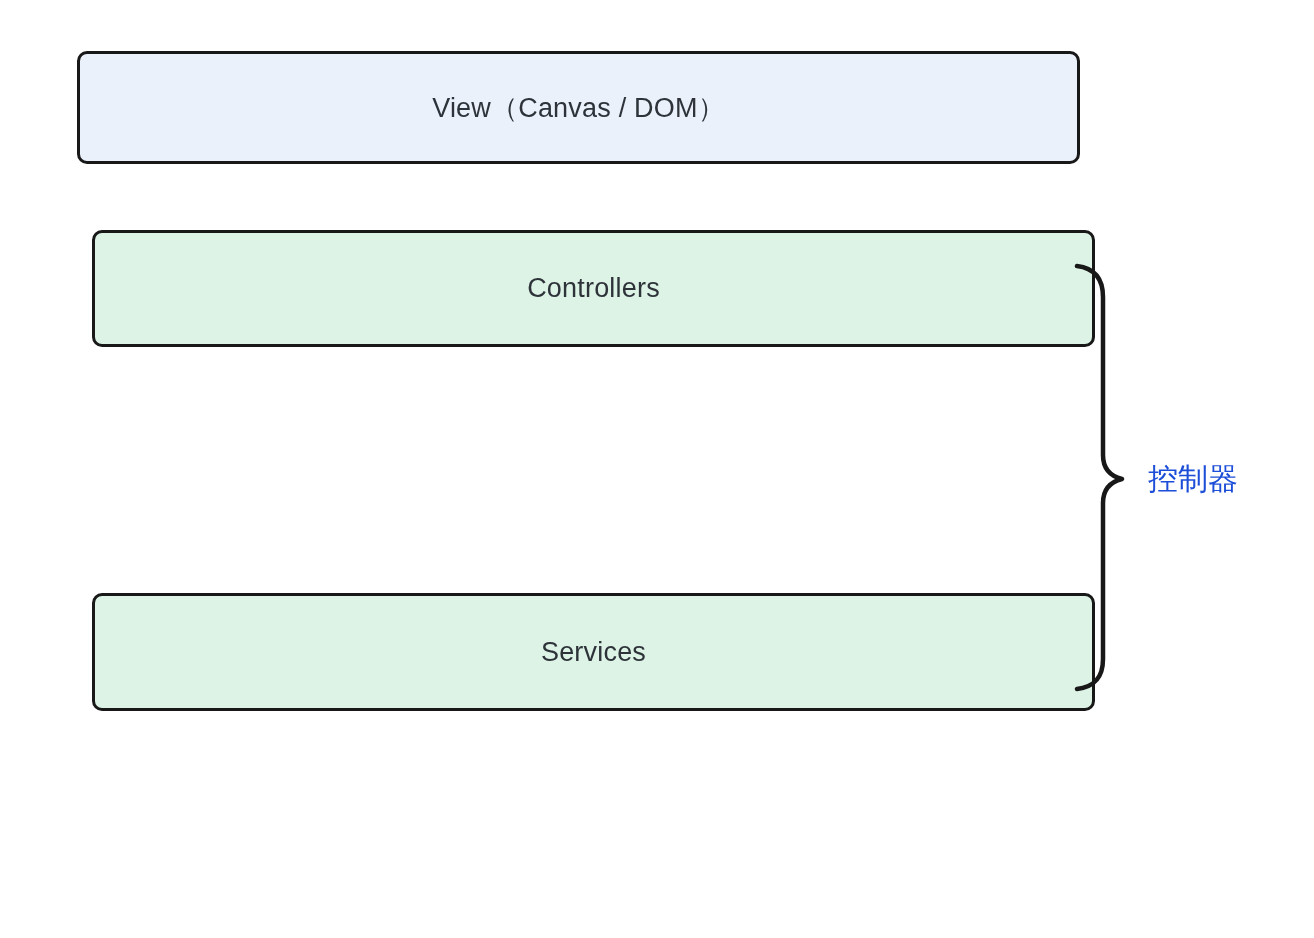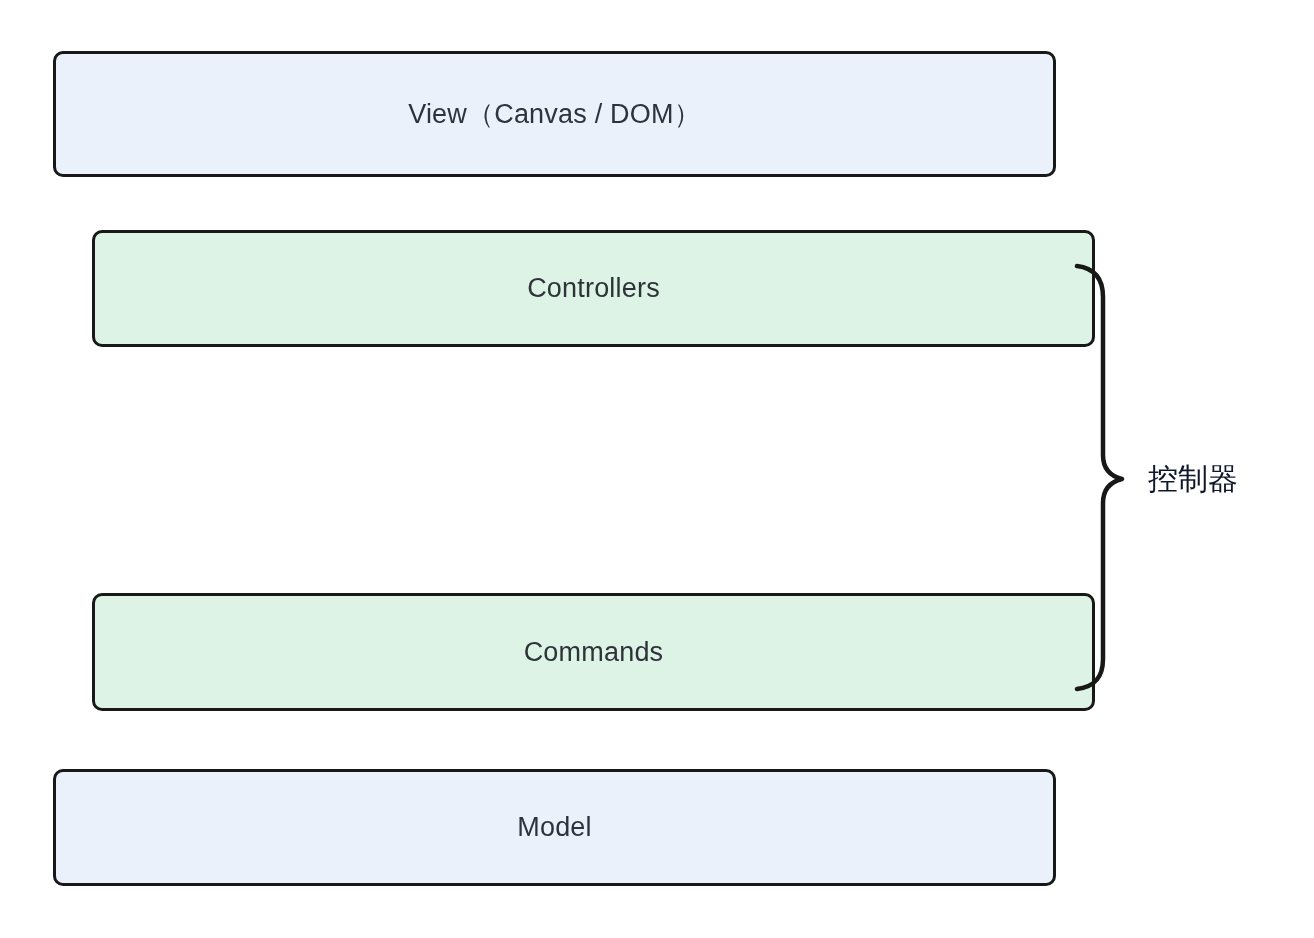--- a/index.html
+++ b/index.html
@@ -24,63 +24,60 @@
     border-radius: 10px;
     display: flex;
     align-items: center;
     justify-content: center;
     font-size: 27px;
     color: #2e333a;
     letter-spacing: 0.2px;
   }
   .fill-blue  { background: #ebf1fb; }
   .fill-green { background: #ddf3e5; margin-left: 39px; }
-  #box-view        { top: 51px;  height: 126px; }
+  #box-view        { top: 51px;  height: 113px; margin-left: 24px; }
   #box-controllers { top: 230px; height: 117px; }
   #box-commands    { top: 420px; height: 118px; }
   #box-services    { top: 593px; height: 118px; }
   #box-model       { top: 769px; height: 117px; }
   .brace-svg {
     position: absolute;
     left: 1066px;
     top: 258px;
     width: 64px;
     height: 438px;
   }
   .brace-label {
     position: absolute;
     left: 1148px;
     top: 461px;
     font-size: 30px;
     line-height: 36px;
-    color: #0f172a;
+    color: #1d4ed8;
     white-space: nowrap;
   }
 </style>
 </head>
 <body>
 
 <div class="canvas">
 
   <div class="layer-box fill-blue" id="box-view">
     <span>View（Canvas / DOM）</span>
   </div>
 
   <div class="layer-box fill-green" id="box-controllers">
     <span>Controllers</span>
   </div>
 
 
   <div class="layer-box fill-green" id="box-services">
-    <span>Commands</span>
+    <span>Services</span>
   </div>
 
-  <div class="layer-box fill-blue" id="box-model">
-    <span>Model</span>
-  </div>
 
   <svg class="brace-svg" viewBox="0 0 64 438" aria-hidden="true">
     <path d="M 11,8
              C 27,10 37,19 37,39
              L 37,197
              C 37,210 44,218 56,221
              C 44,224 37,232 37,245
              L 37,401
              C 37,421 27,429 11,431" fill="none" stroke="#181818" stroke-width="4.5" stroke-linecap="round" stroke-linejoin="round"></path>
   </svg>

